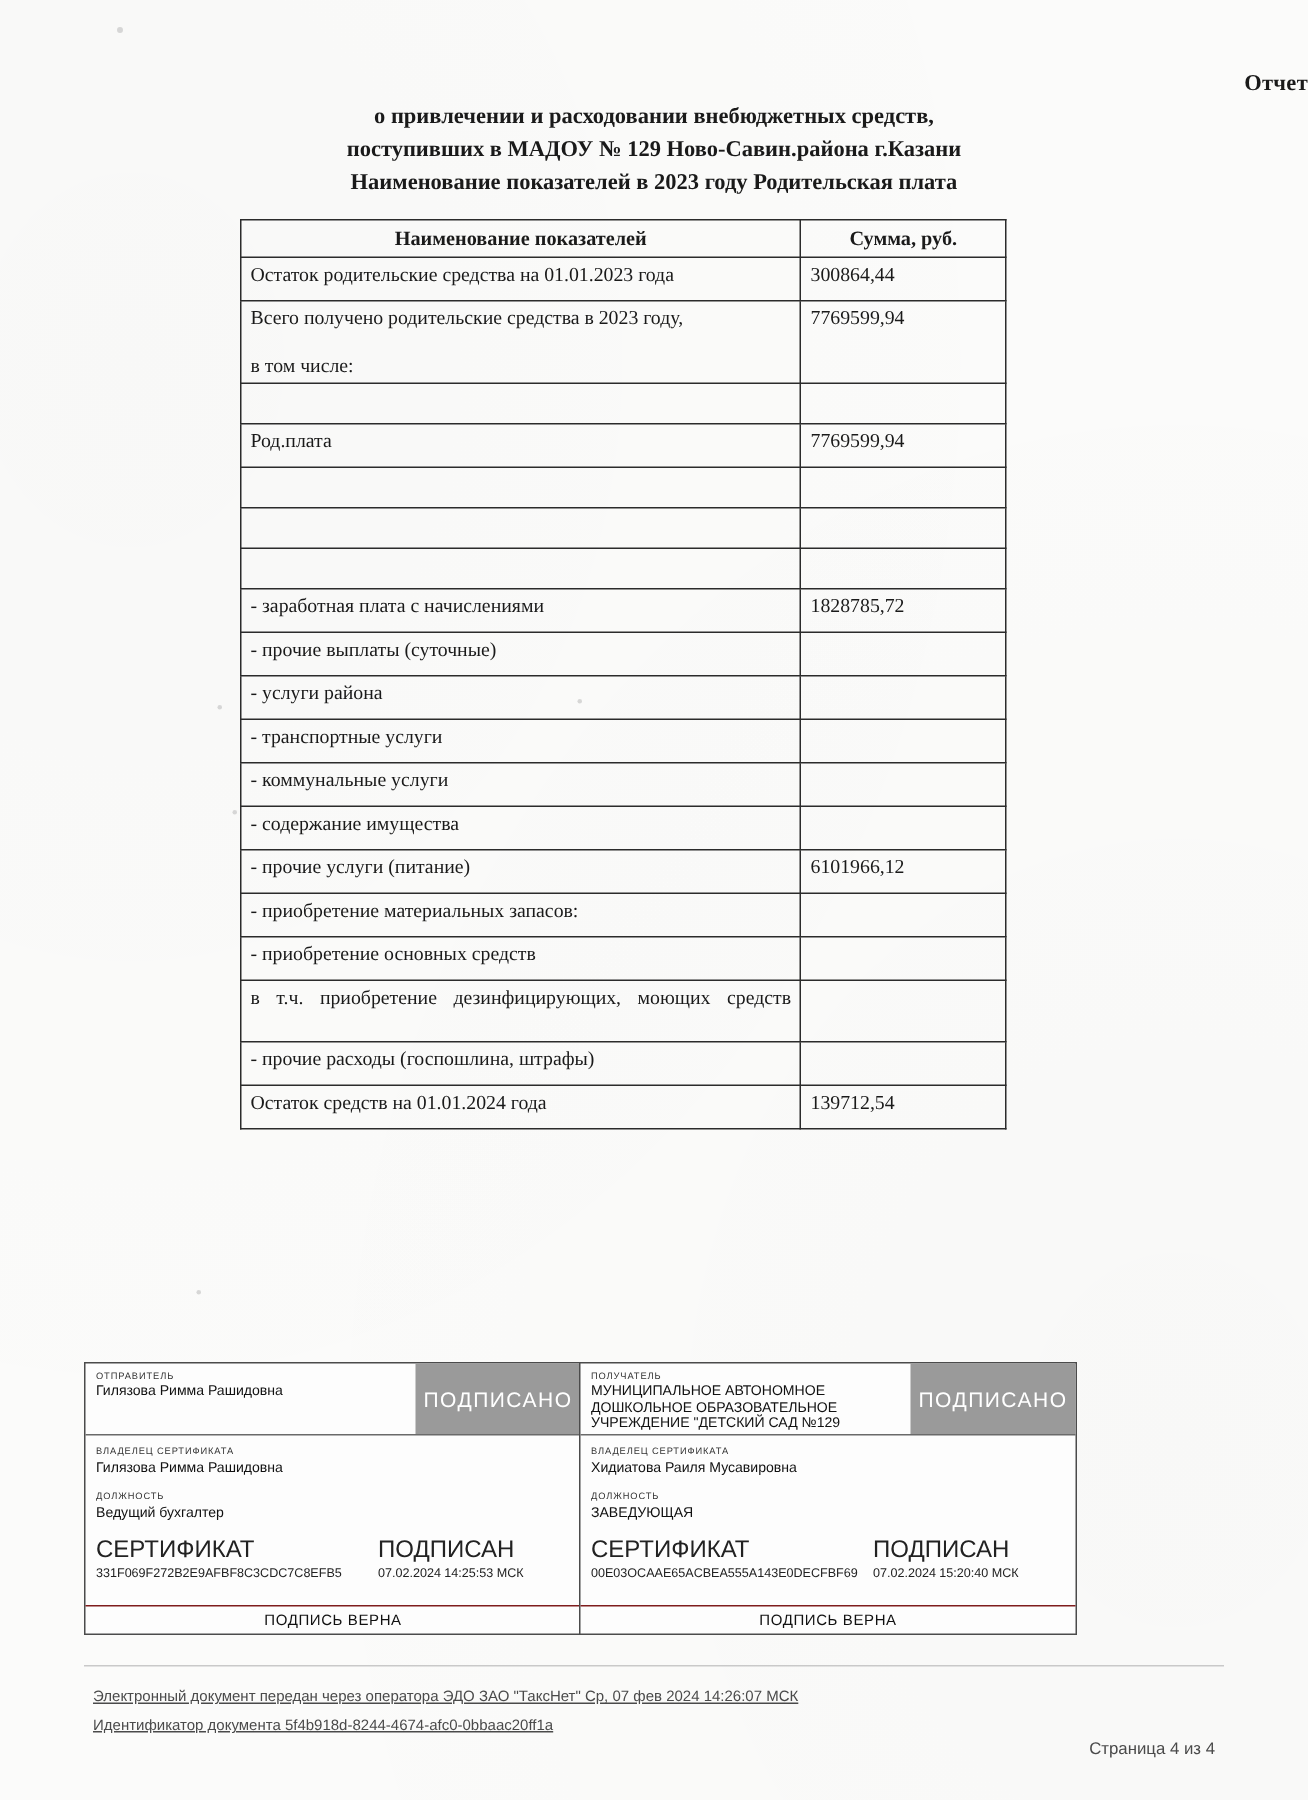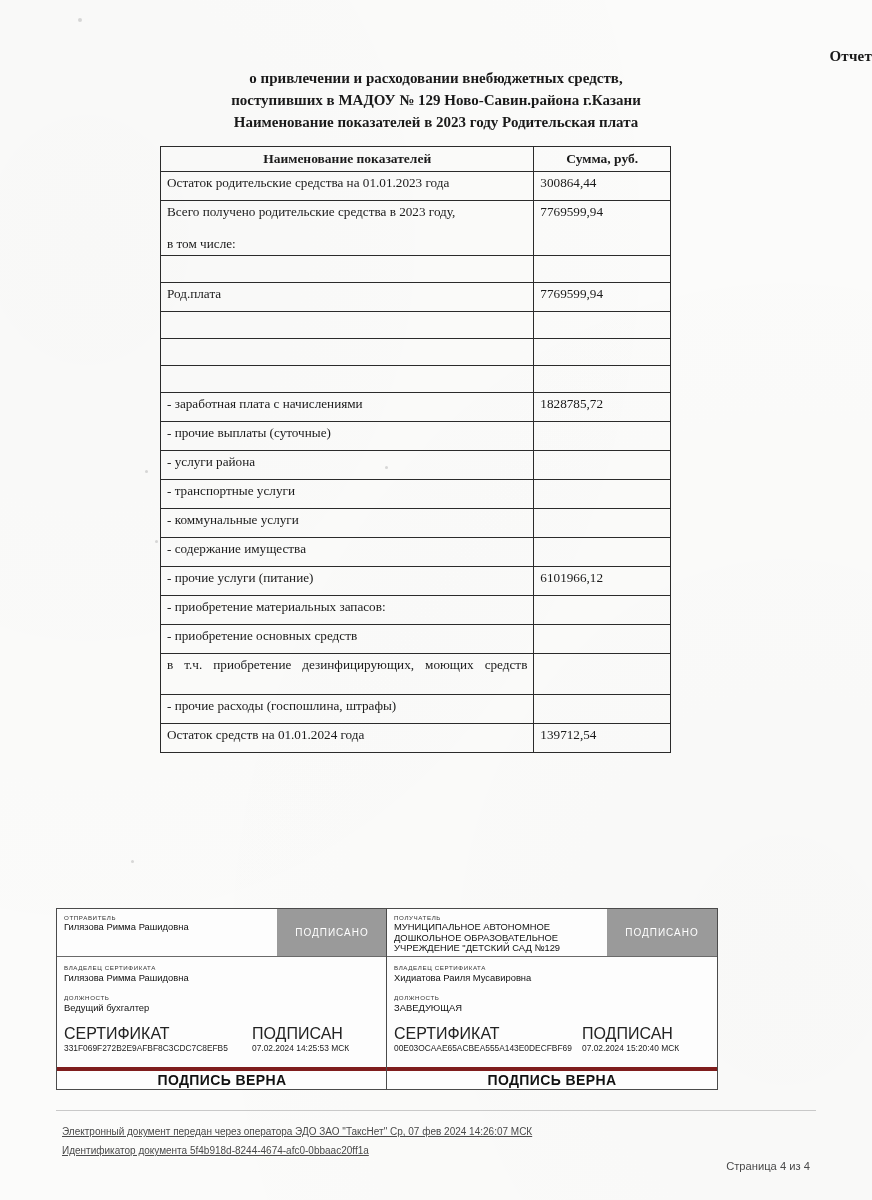--- a/index.html
+++ b/index.html
@@ -127,21 +127,21 @@
     max-width: 200px;
   }
   .stamp .signed {
     position: absolute;
     right: 0;
     top: 0;
     width: 110px;
     height: 47px;
     background: #9a9a9a;
     color: #fff;
-    font-size: 10px;
+    font-size: 14px;
     letter-spacing: 1px;
     display: flex;
     align-items: center;
     justify-content: center;
     text-transform: uppercase;
   }
   .stamp .sec {
     padding: 6px 7px 0 7px;
     border-bottom: 0;
   }
@@ -161,29 +161,28 @@
     display: flex;
     padding: 6px 7px 4px 7px;
   }
   .stamp .certrow .c1 { flex: 0 0 188px; }
   .stamp .certrow .c2 { flex: 1; }
   .stamp .certrow .val { font-size: 8.4px; line-height: 10px; word-break: break-all; }
   .stamp .footer {
     position: absolute;
     left: 0; right: 0; bottom: 0;
     height: 18px;
-    border-top: 4px solid #7f1d1d;
+    border-top: 1px solid #7f1d1d;
     display: flex;
     align-items: center;
     justify-content: center;
-    font-size: 14px;
+    font-size: 10px;
     letter-spacing: 0.4px;
     text-transform: uppercase;
     color: #111;
-    font-weight: bold;
   }
 
   
   .footer-rule {
     position: absolute;
     left: 56px;
     top: 1110px;
     width: 760px;
     height: 1px;
     background: #c9c9c9;

